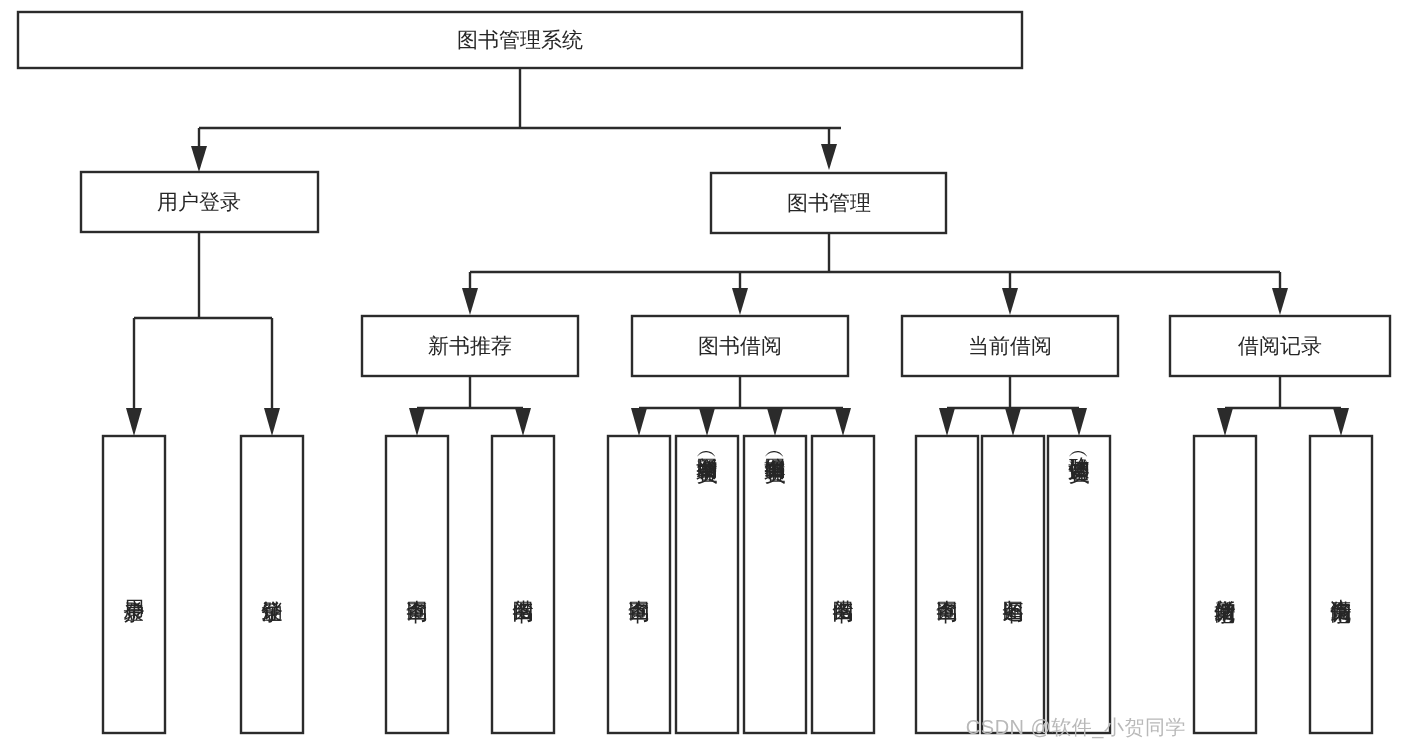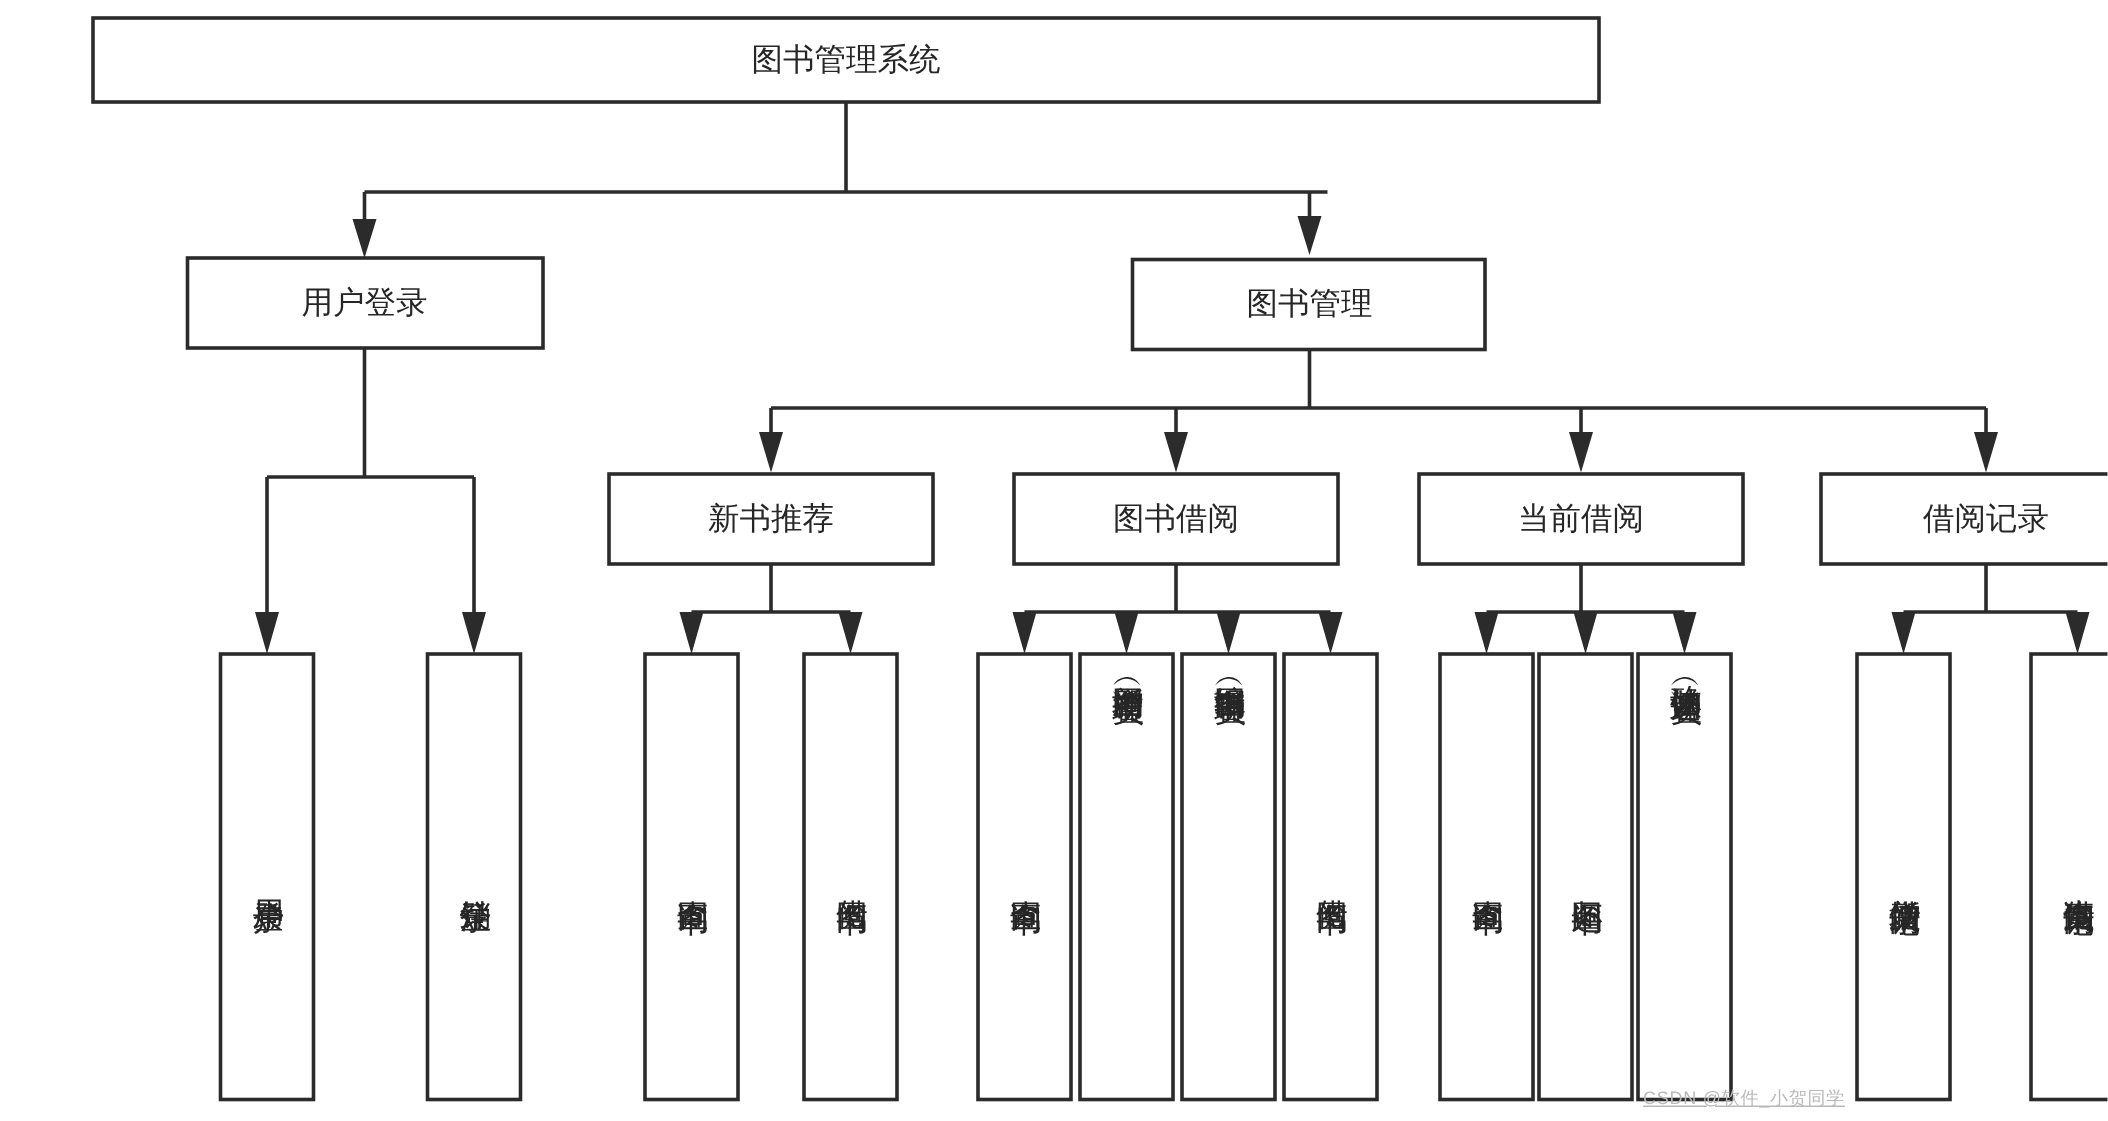--- a/index.html
+++ b/index.html
@@ -11,21 +11,20 @@
     width: 1405px;
     height: 747px;
     font-family: "Liberation Sans", "DejaVu Sans", sans-serif;
     overflow: hidden;
   }
   #diagram-root {
     position: relative;
     width: 1194px;
     height: 747px;
     background: #ffffff;
-    margin-left: 44px;
   }
   svg.flow {
     position: absolute;
     top: 0;
     left: 0;
     width: 1405px;
     height: 747px;
     display: block;
   }
   .nodebox {
@@ -63,25 +62,24 @@
     align-items: center;
     justify-content: center;
     white-space: nowrap;
     pointer-events: none;
   }
   .watermark {
     position: absolute;
     right: 8px;
     bottom: 6px;
     font-family: "Liberation Sans", "DejaVu Sans", sans-serif;
-    font-size: 12px;
+    font-size: 20px;
     color: #b9b9b9;
     white-space: nowrap;
     letter-spacing: 0.5px;
-    text-decoration: underline;
   }
 </style>
 </head>
 <body>
 
 <div id="diagram-root">
 
   <svg class="flow" viewBox="0 0 1405 747" xmlns="http://www.w3.org/2000/svg">
 
     <g>

